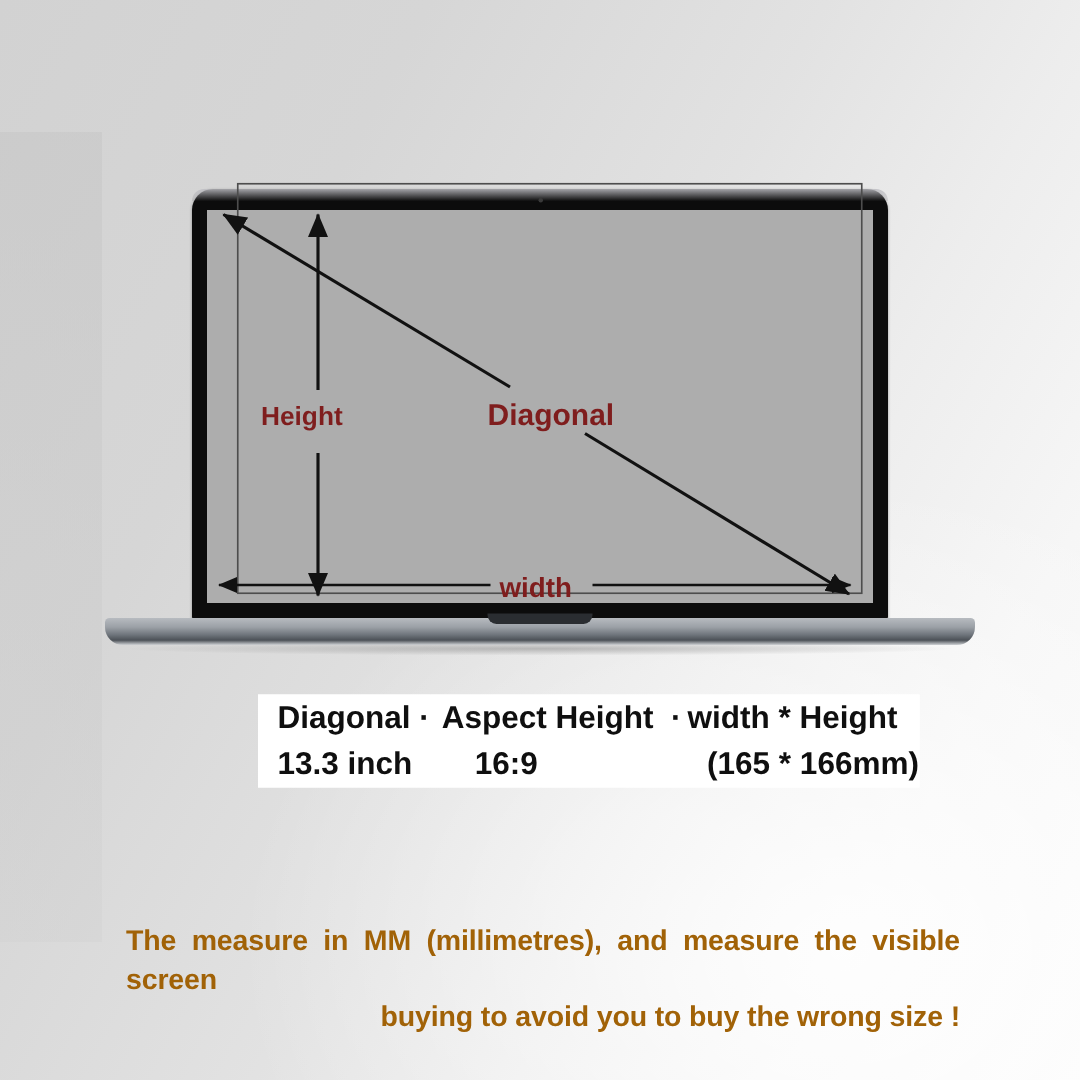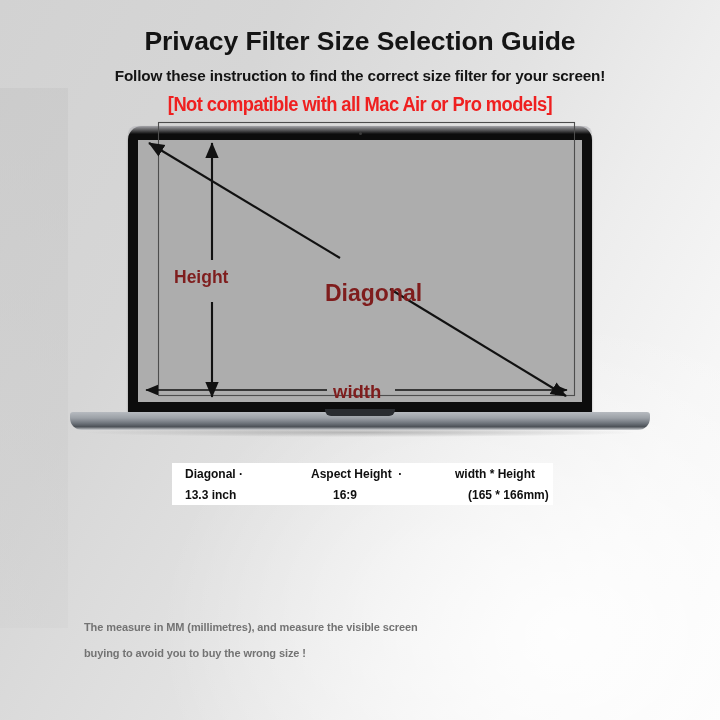--- a/index.html
+++ b/index.html
@@ -143,80 +143,75 @@
     width: 720px; height: 450px;
     pointer-events: none;
   }
   .lbl {
     position: absolute;
     font-weight: bold;
     color: #7f1d1d;
     white-space: nowrap;
   }
   .lbl-height { left: 174px; top: 267px; font-size: 17.5px; }
-  .lbl-diagonal { left: 325px; top: 280px; font-size: 23px; }
+  .lbl-diagonal { left: 325px; top: 266px; font-size: 20px; }
   .lbl-width { left: 333px; top: 381px; font-size: 18.5px; }
 
   
   .spec-table {
     position: absolute;
     left: 172px; top: 463px;
     width: 381px;
     border-collapse: collapse;
     background: #ffffff;
     box-shadow: 0 0 0 0 transparent;
   }
   .spec-table tr { background: #ffffff; }
   .spec-table tr + tr td,
   .spec-table tr + tr th { border-top: 1.6px solid #cfcfcf; }
   .spec-table th, .spec-table td {
-    font-size: 12px;
+    font-size: 21px;
     font-weight: bold;
     color: #0f0f0f;
     padding: 3.5px 0 3.5px 0;
     text-align: left;
     white-space: pre;
   }
   .spec-table th.c0, .spec-table td.c0 { padding-left: 13px; width: 118px; }
   .spec-table th.c1, .spec-table td.c1 { width: 118px; }
   .spec-table td.c1 { padding-left: 30px; }
   .spec-table th.c2, .spec-table td.c2 { }
   .spec-table td.c2 { padding-left: 17px; }
   .spec-table th.c1 { padding-left: 8px; }
   .spec-table th.c2 { padding-left: 4px; }
 
   
   .note {
     position: absolute;
     left: 84px; top: 615px;
     width: 556px;
-    font-size: 11px;
-    font-weight: bold;
-    color: #737373;
+    font-size: 19px;
+    font-weight: bold;
+    color: #a16207;
     line-height: 25.5px;
     text-align: justify;
     letter-spacing: -0.1px;
   }
   .note span { display: block; }
-  .note span:last-child { text-align: left; }
+  .note span:last-child { text-align: right; }
 </style>
 </head>
 <body>
 
 <div id="page">
 
   <div class="bg-base"></div>
   <div class="bg-left-band"></div>
   <div class="bg-vignette"></div>
 
-  <div class="head">
-    <h1 class="title">Privacy Filter Size Selection Guide</h1>
-    <p class="subtitle">Follow these instruction to find the correct size filter for your screen!</p>
-    <p class="warning">[Not compatible with all Mac Air or Pro models]</p>
-  </div>
 
   <div class="laptop">
     <div class="lid">
       <div class="lid-sheen"></div>
       <div class="camera"></div>
     </div>
     <div class="screen"></div>
     <div class="base-shadow"></div>
     <div class="base">
       <div class="base-notch"></div>

